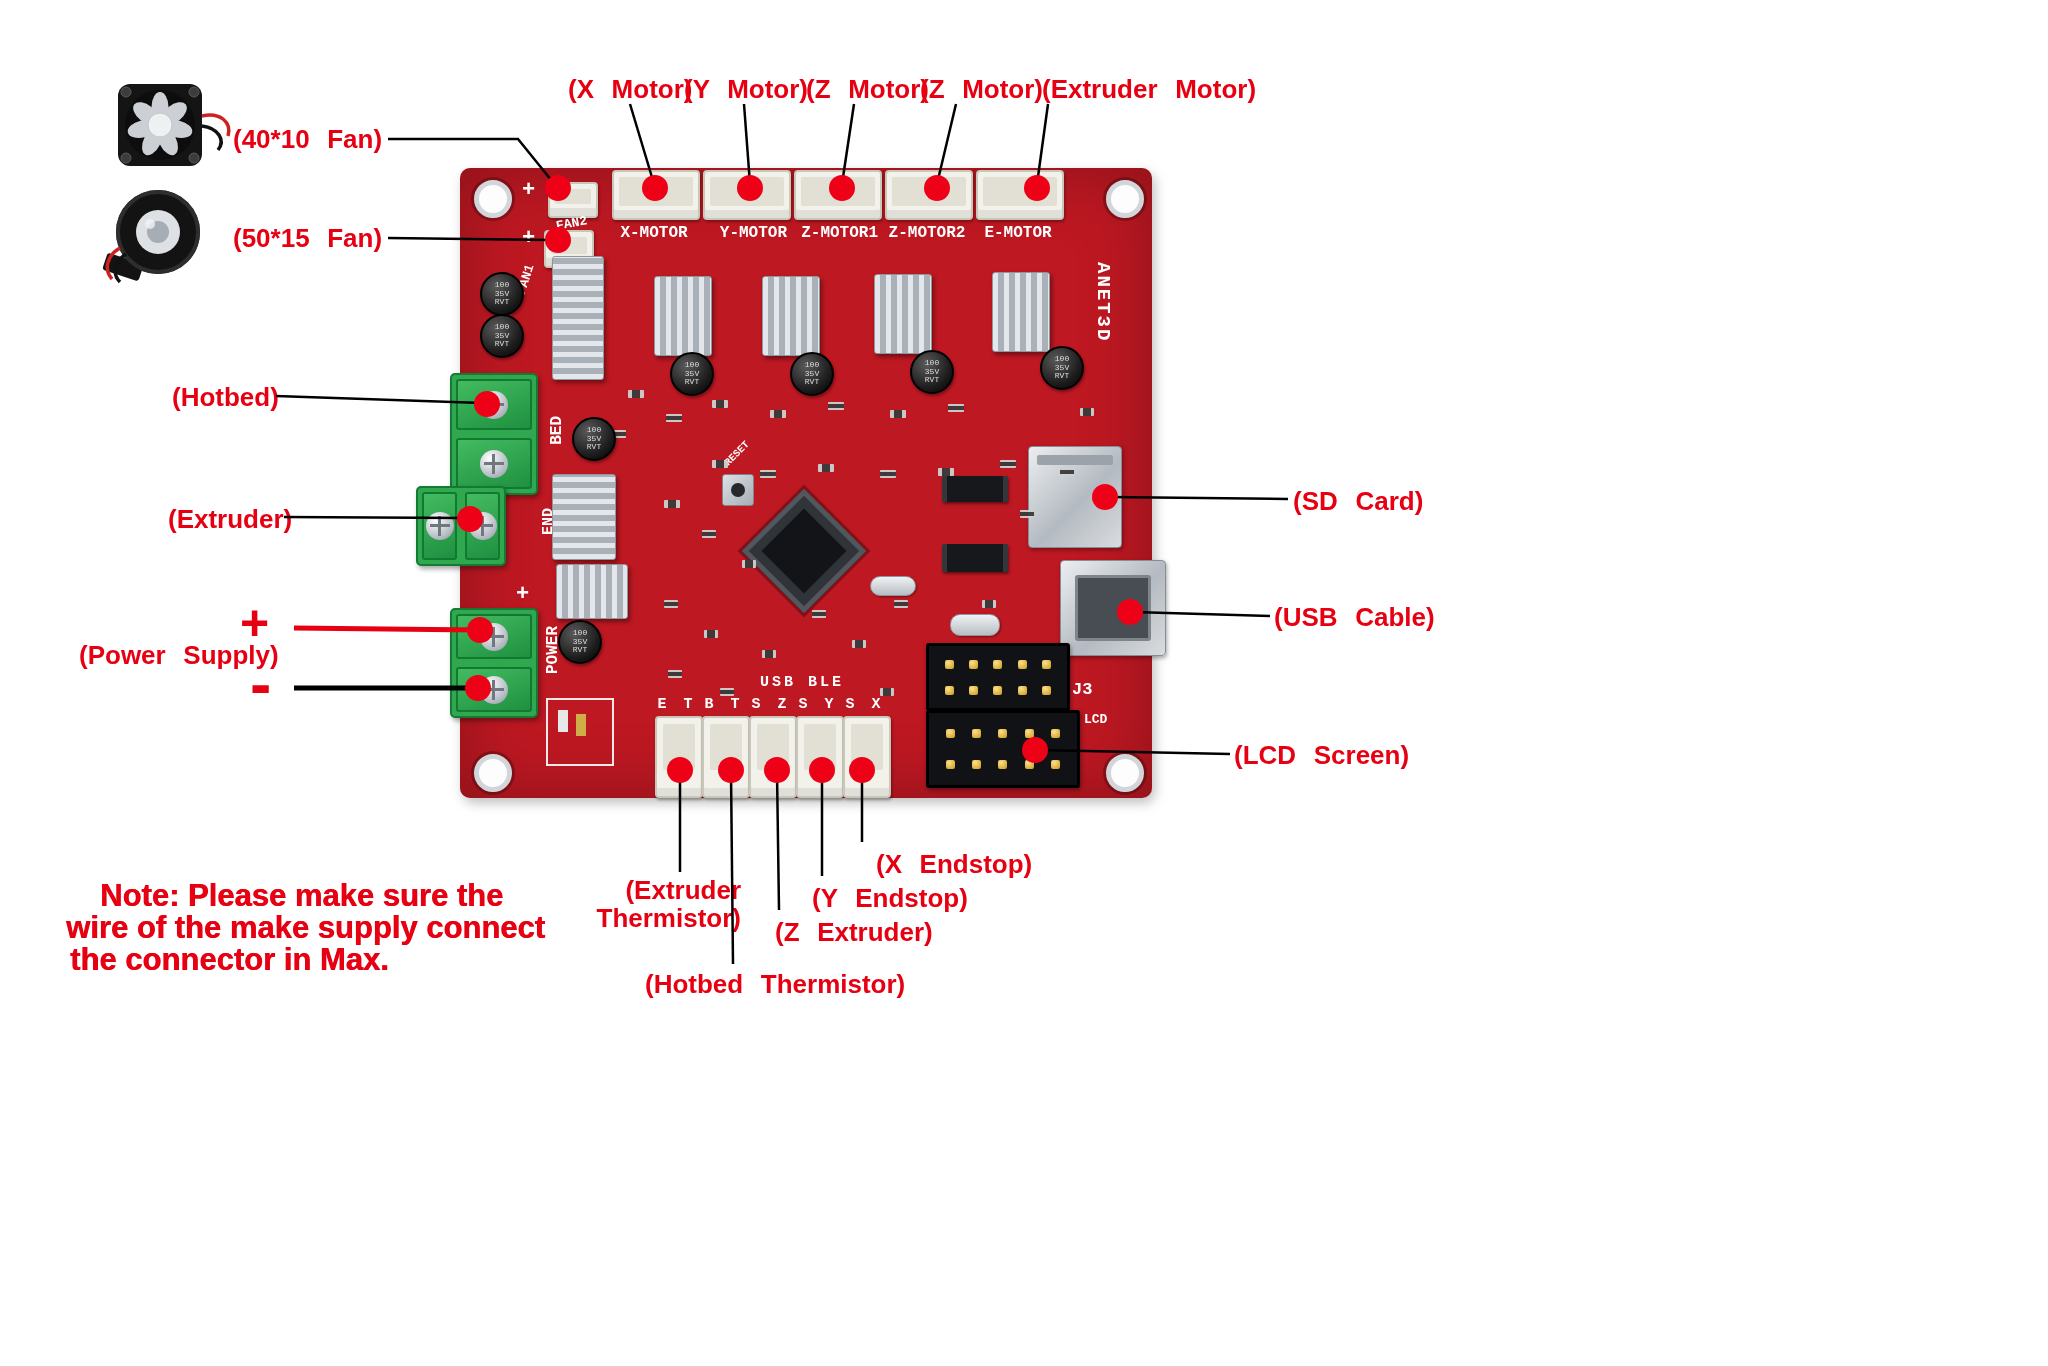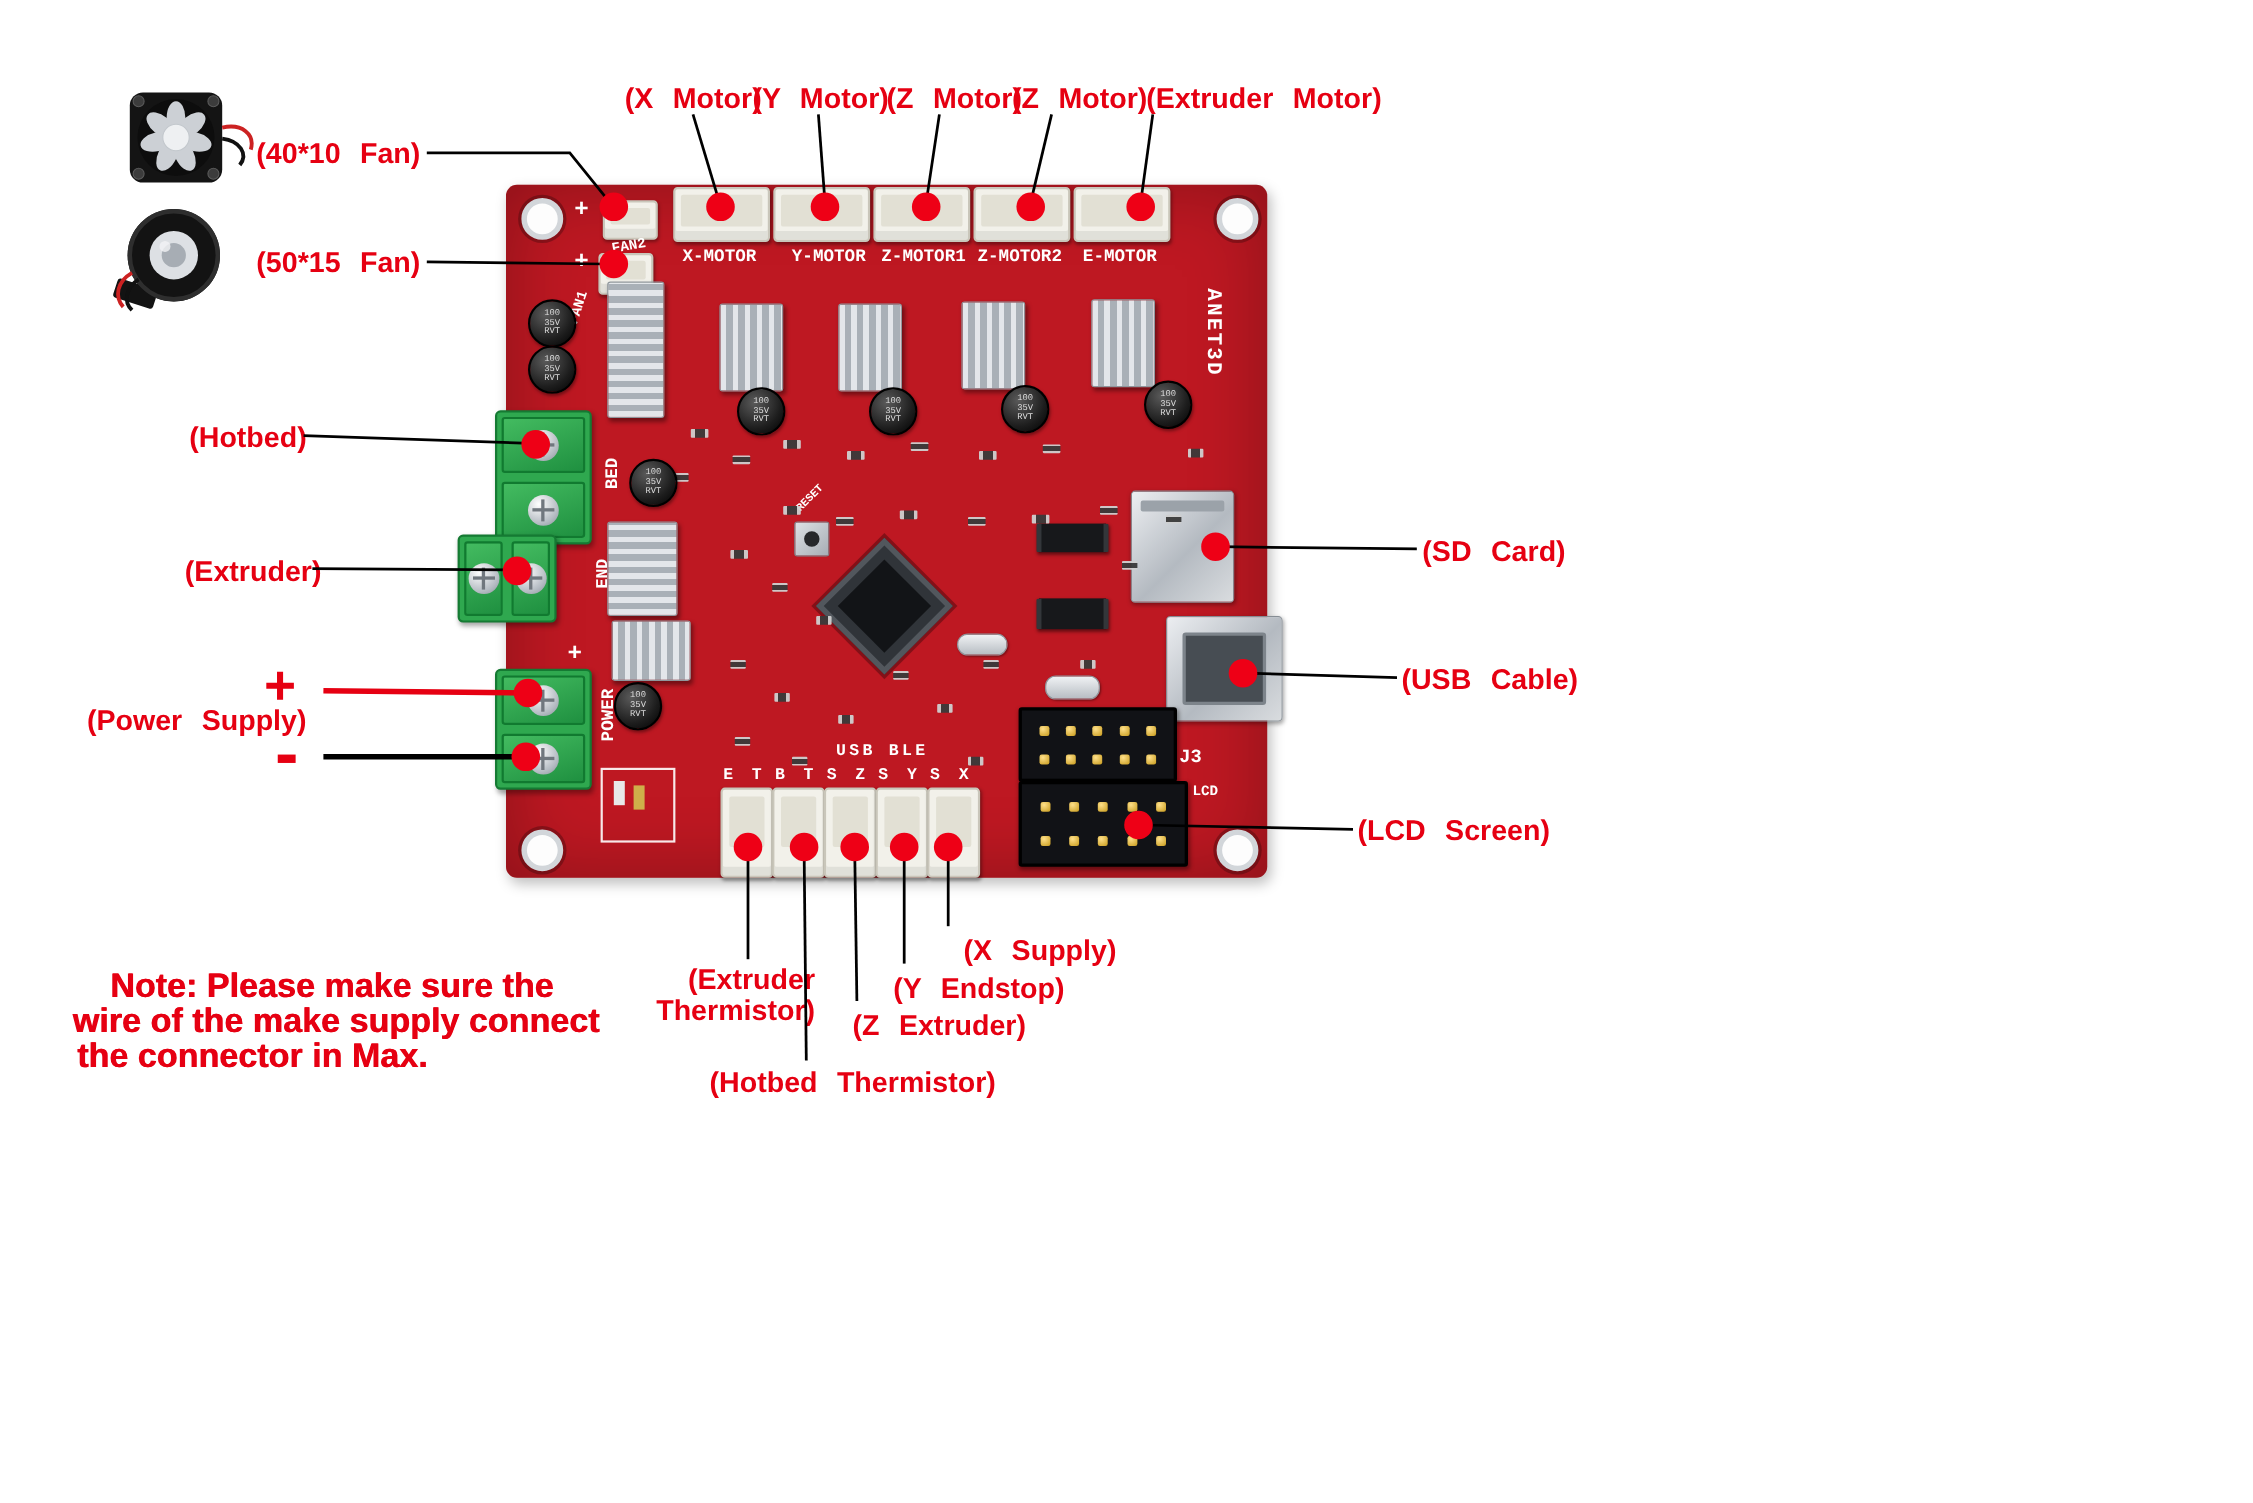--- a/index.html
+++ b/index.html
@@ -318,21 +318,21 @@
   <div class="bigmark" style="left:240px;top:598px;font-size:50px">+</div>
   <div class="callout" style="left:79px;top:640px">(Power Supply)</div>
   <div class="bigmark" style="left:250px;top:652px;font-size:64px">-</div>
   <div class="callout" style="left:1293px;top:486px">(SD Card)</div>
   <div class="callout" style="left:1274px;top:602px">(USB Cable)</div>
   <div class="callout" style="left:1234px;top:740px">(LCD Screen)</div>
   <div class="callout" style="left:596px;top:876px;width:145px;text-align:right;white-space:normal;line-height:28px">
     <div>(Extruder</div>
     <div>Thermistor)</div>
   </div>
-  <div class="callout" style="left:876px;top:849px">(X Supply)</div>
+  <div class="callout" style="left:876px;top:849px">(X Endstop)</div>
   <div class="callout" style="left:812px;top:883px">(Y Endstop)</div>
   <div class="callout" style="left:775px;top:917px">(Z Extruder)</div>
   <div class="callout" style="left:645px;top:969px">(Hotbed Thermistor)</div>
 
   <div class="note">
     <div class="abs" style="left:100px;top:878px">Note: Please make sure the</div>
     <div class="abs" style="left:66px;top:910px">wire of the make supply connect</div>
     <div class="abs" style="left:70px;top:942px">the connector in Max.</div>
   </div>
 

